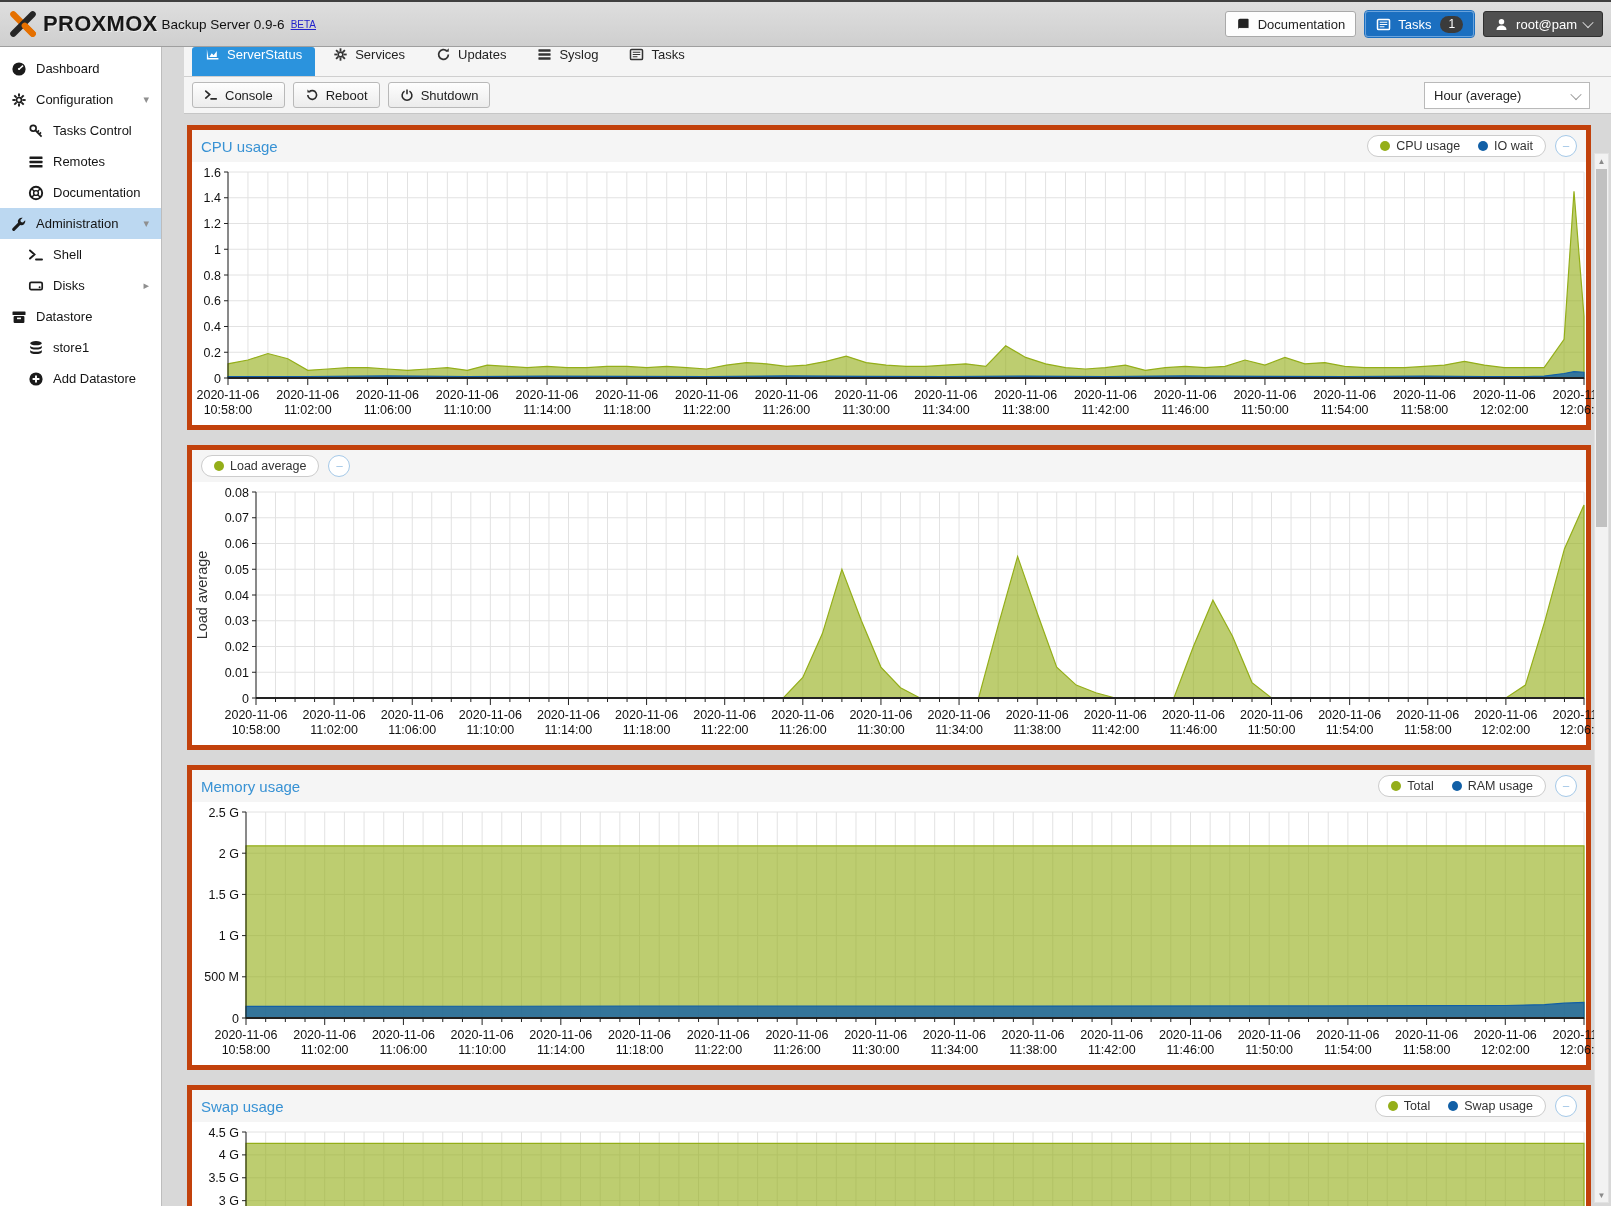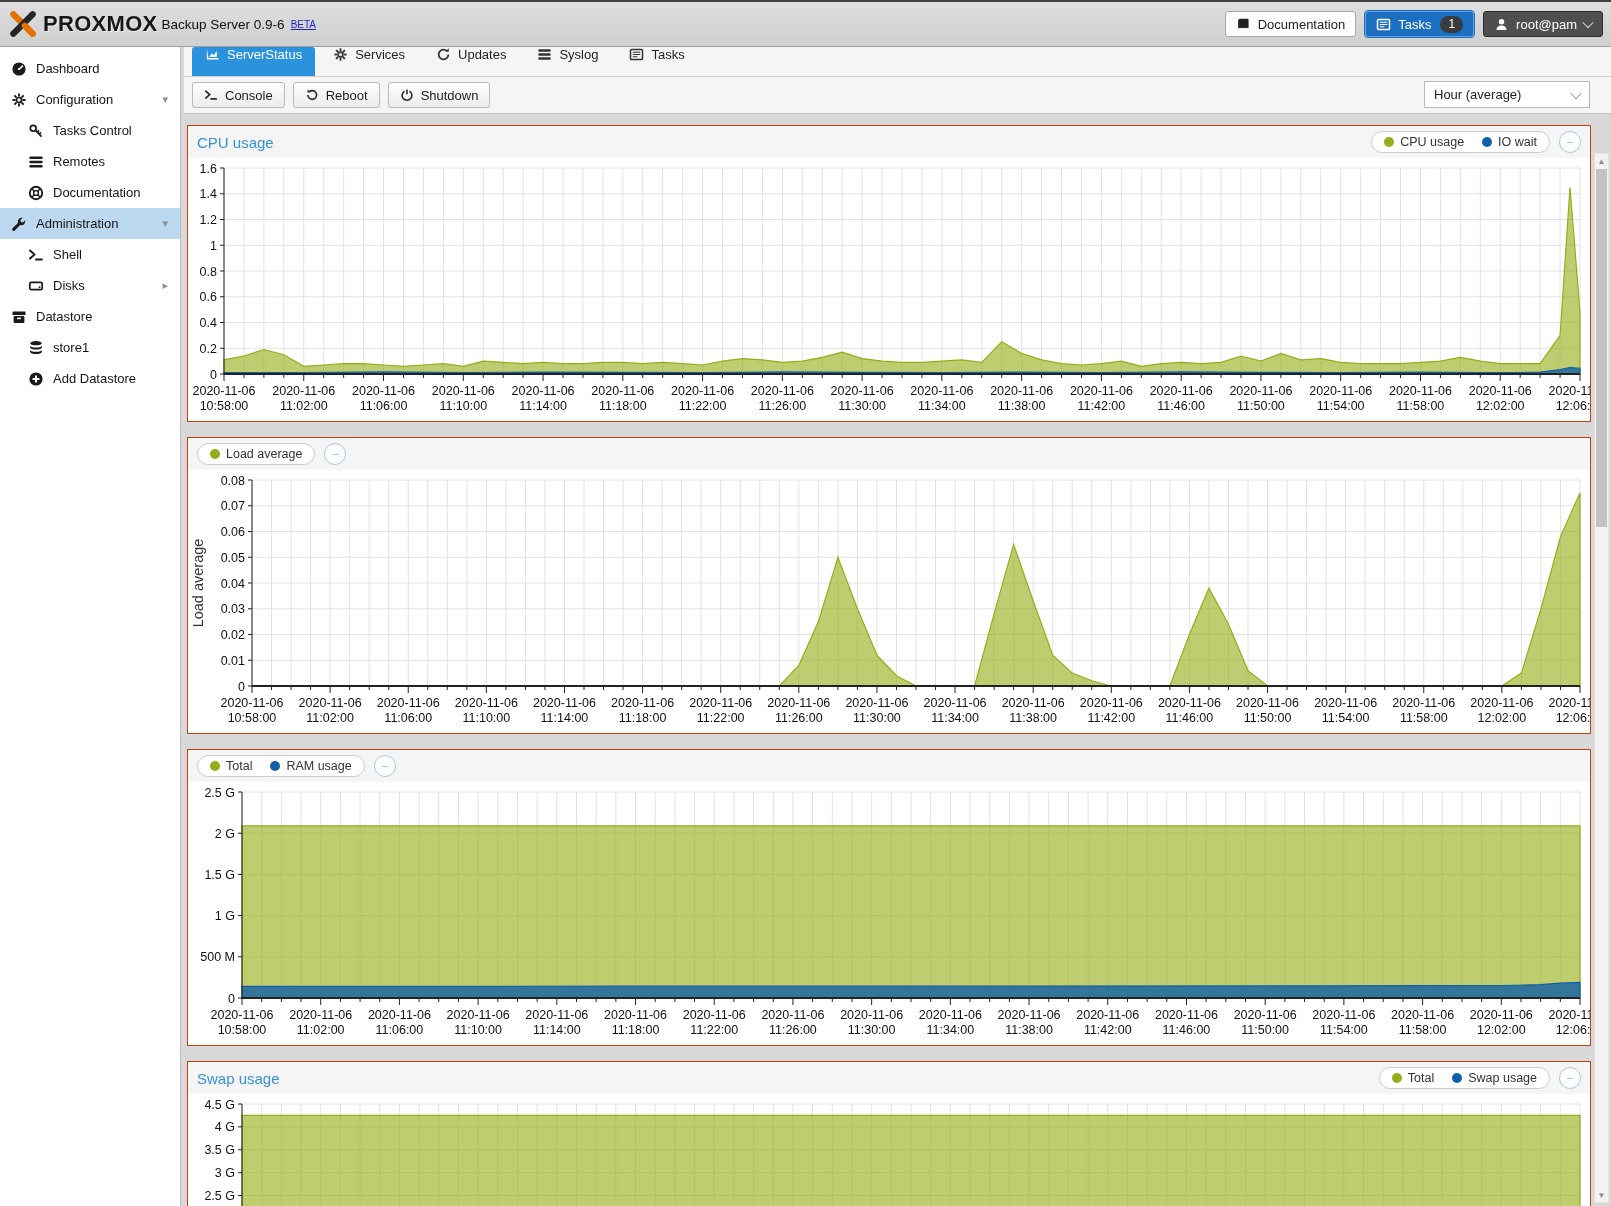--- a/index.html
+++ b/index.html
@@ -24,45 +24,45 @@
   .hbtn{display:flex;align-items:center;gap:7px;height:26px;padding:0 10px;border-radius:3px;font-size:13px;margin-left:9px;border:1px solid;cursor:pointer;font-family:inherit}
   .hbtn .ic{display:flex}
   .hbtn .ic svg{width:15px;height:15px}
   .hbtn.doc{background:#fdfdfd;border-color:#a9a9a9;color:#222}
   .hbtn.tasksb{background:#1b6fc0;border-color:#6aa3dc;color:#fff;outline:1px solid #1b6fc0}
   .badge{background:#3b3b3b;color:#fff;border-radius:9px;font-size:12px;padding:1px 8px;margin-left:2px;line-height:15px}
   .hbtn.user{background:#4f4f4f;border-color:#2f2f2f;color:#fff}
   .chev{width:7px;height:7px;border-right:1.6px solid #9a9a9a;border-bottom:1.6px solid #9a9a9a;transform:rotate(45deg) translate(-1px,-1px);display:inline-block}
   .hbtn.user .chev{border-color:#d8d8d8}
   
-  .sidebar{position:absolute;left:0;top:47px;bottom:0;width:181px;box-sizing:border-box;background:#fff;border-right:1px solid #bdbdbd;padding-top:6px;z-index:4}
+  .sidebar{position:absolute;left:0;top:47px;bottom:0;width:162px;box-sizing:border-box;background:#fff;border-right:1px solid #bdbdbd;padding-top:6px;z-index:4}
   .sbrow{display:flex;align-items:center;height:31px;padding-left:11px;font-size:13px;color:#141414;cursor:pointer;white-space:nowrap}
   .sbrow.lvl1{padding-left:28px}
   .sbrow.sel{background:#bcd8f1}
   .sbic{width:17px;height:16px;margin-right:8px;color:#1b1b1b;flex:none;display:flex;align-items:center}
   .sbic svg{width:16px;height:16px}
   .sbarrow{margin-left:auto;margin-right:12px;color:#8f8f8f;font-size:11px}
   
   .content{position:absolute;left:184px;top:47px;right:0;bottom:0;overflow:hidden}
   .topsec{background:#f5f5f5}
   .pagetitle{color:#3892d4;font-size:15px;padding:13px 16px 9px 6px}
   .tabs{display:flex;gap:5px;padding:0 8px;border-bottom:1px solid #cfcfcf;align-items:flex-end}
   .tab{display:flex;align-items:flex-start;gap:7px;height:29px;padding:0 13px;font-size:13px;color:#232323;border-radius:3px 3px 0 0;cursor:pointer}
   .tab .tic{display:flex;color:#333}
   .tab .tic svg{width:15px;height:15px}
   .tab.active{background:#2b93dd;color:#fff}
   .tab.active .tic{color:#fff}
-  .toolbar{display:flex;align-items:flex-end;gap:8px;padding:5px 8px;background:#f5f5f5;border-bottom:1px solid #c6c6c6;height:37px;box-sizing:border-box}
+  .toolbar{display:flex;align-items:flex-start;gap:8px;padding:5px 8px;background:#f5f5f5;border-bottom:1px solid #c6c6c6;height:37px;box-sizing:border-box}
   .tbtn{display:flex;align-items:center;gap:7px;background:linear-gradient(#fefefe,#ececec);border:1px solid #b9b9b9;border-radius:3px;height:26px;padding:0 11px;font-size:13px;color:#1d1d1d;cursor:pointer;font-family:inherit}
   .tbtn .ic{display:flex;color:#2a2a2a}
   .tbtn .ic svg{width:14px;height:14px}
   .select{display:flex;align-items:center;justify-content:space-between;width:166px;height:27px;background:#fff;border:1px solid #b9b9b9;padding:0 9px;font-size:13px;color:#222;margin-right:13px;box-sizing:border-box;cursor:pointer}
   
   .charts{padding:11px 0 0 3px}
-  .panel{width:1404px;background:#fff;border:1px solid #c2410c;margin-bottom:15px;box-sizing:border-box}
+  .panel{width:1404px;background:#fff;border:5px solid #c2410c;margin-bottom:15px;box-sizing:border-box}
   .ph{display:flex;align-items:center;padding:5px 9px;background:#f5f5f5}
   .ptitle{flex:1;color:#3892d4;font-size:15px}
   .legend{display:flex;align-items:center;gap:18px;background:#fff;border:1px solid #ccc;border-radius:11px;padding:3px 12px;font-size:12.5px;color:#333}
   .litem{display:flex;align-items:center;cursor:pointer}
   .dot{width:10px;height:10px;border-radius:50%;margin-right:6px}
   .collapse{width:20px;height:20px;border:1px solid #a5c9e8;border-radius:50%;color:#a5c9e8;display:flex;align-items:center;justify-content:center;font-size:13px;margin-left:9px;cursor:pointer;line-height:1;background:#fff}
   svg.chart{display:block}
   svg.chart text{font-family:"Liberation Sans",sans-serif}
   
   .vscroll{position:absolute;right:2px;top:153px;bottom:3px;width:15px;background:#f2f2f2;border:1px solid #e2e2e2;box-sizing:border-box;z-index:6}
@@ -767,20 +767,21 @@
             <text x="1313.8823529411764" y="252" text-anchor="middle" font-size="12.5" fill="#111">12:02:00</text>
             <text x="1392" y="237" text-anchor="middle" font-size="12.5" fill="#111">2020-11-06</text>
             <text x="1392" y="252" text-anchor="middle" font-size="12.5" fill="#111">12:06:00</text>
             <text x="15" y="113" text-anchor="middle" font-size="14.5" fill="#333" transform="rotate(-90 15 113)">Load average</text>
           </svg>
         </div>
     </section>
 
     <section class="panel">
       <div class="ph">
+        <span class="ptitle">Memory usage</span>
         <span class="legend">
             <span class="litem"><span class="dot" style="background: rgb(148, 174, 25);"></span>Total</span>
             <span class="litem"><span class="dot" style="background: rgb(17, 95, 166);"></span>RAM usage</span>
           </span>
         <span class="collapse">−</span>
       </div>
       <div class="pb">
           <svg class="chart" width="1402" height="263" viewBox="0 0 1402 263">
             <rect x="54" y="10" width="1338" height="206" fill="#fff"></rect>
             <line x1="54" y1="10" x2="54" y2="216" stroke="#e2e2e2" stroke-width="1"></line>

